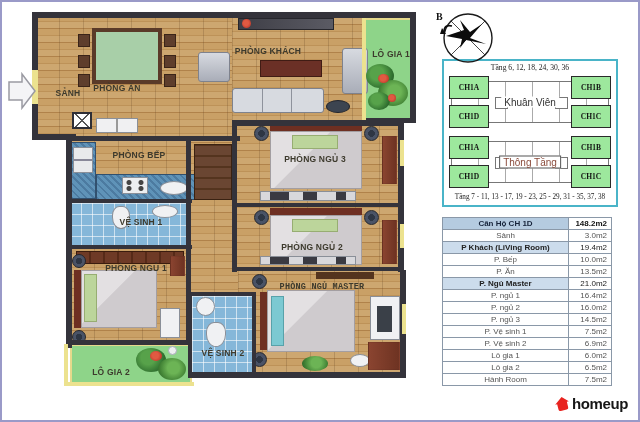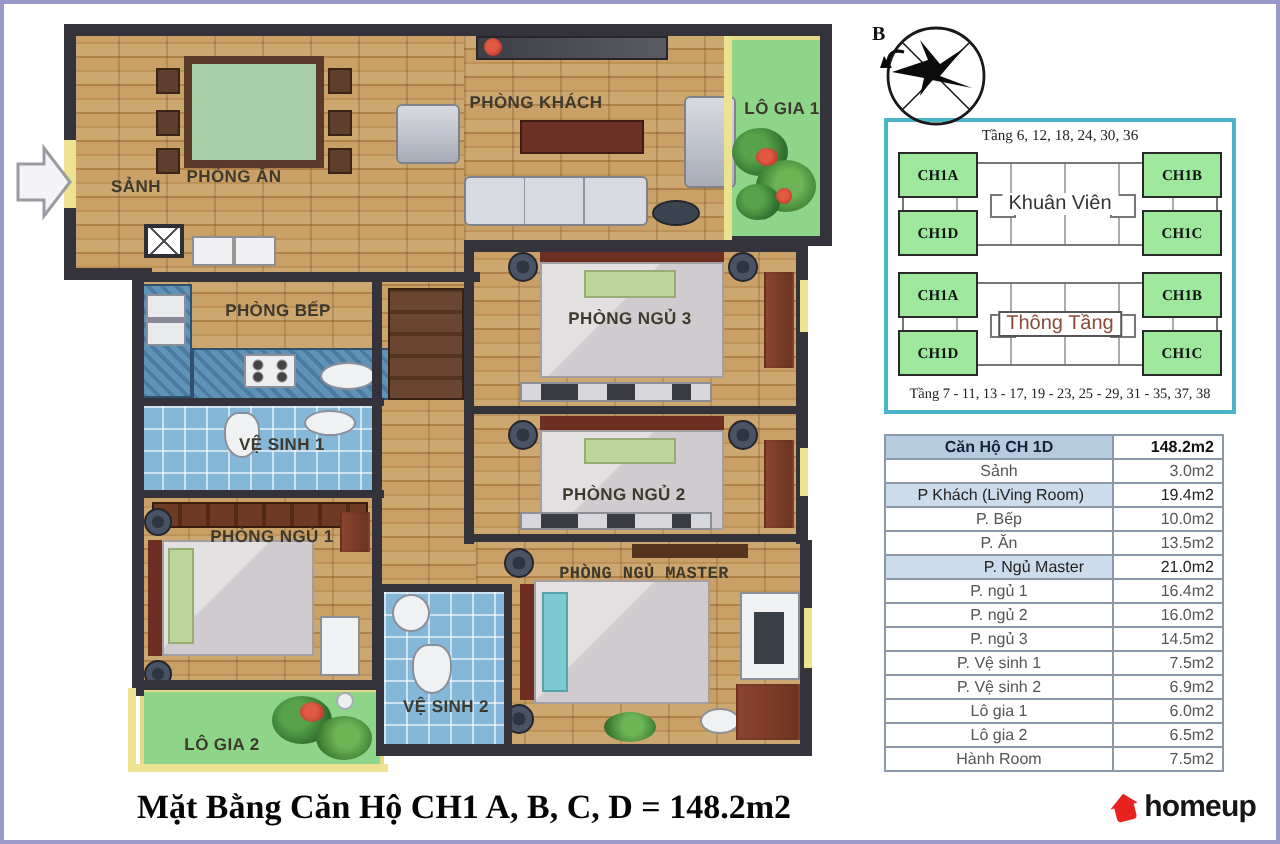--- a/index.html
+++ b/index.html
@@ -41,25 +41,25 @@
   .bldg{position:absolute;left:2px;top:7px;right:2px;bottom:7px;border:1px solid #777;background:
      repeating-linear-gradient(90deg, transparent 0 26px, #aaa 26px 27px),#fff;}
   .unit{position:absolute;width:40px;height:23px;background:#9de89d;border:1px solid #2a2a2a;box-sizing:border-box;
      font-family:"Liberation Serif",serif;font-weight:bold;font-size:7.5px;color:#111;text-align:center;line-height:21px;}
   .u-tl{left:0;top:2px;}  .u-tr{right:0;top:2px;}  .u-bl{left:0;bottom:2px;}  .u-br{right:0;bottom:2px;}
   .cbox{position:absolute;top:23px;width:11px;height:10px;border:1px solid #777;background:#fff;}
   .clabel{position:absolute;left:50%;top:50%;transform:translate(-50%,-50%);background:#fff;padding:0 3px;font-size:10px;color:#333;white-space:nowrap;z-index:2;}
   .clabel.boxed{border:1px solid #555;color:#8a4a3a;}
   
   .area-table{position:absolute;left:440px;top:215px;width:170px;border-collapse:collapse;font-size:8px;color:#555;}
-  .area-table td{border:1px solid #8a98a8;padding:1px 14px;height:9px;line-height:9px;text-align:center;background:#fff;}
+  .area-table td{border:1px solid #8a98a8;padding:1px 2px;height:9px;line-height:9px;text-align:center;background:#fff;}
   .area-table td.val{width:36px;text-align:right;padding-right:4px;}
   .area-table tr.hdr td.nm{background:#b5cbe0;font-weight:bold;color:#16233a;}
   .area-table tr.hdr td.val{font-weight:bold;color:#111;}
-  .area-table tr.sec td.nm{background:#ccdcec;font-weight:normal;color:#222;text-align:right;}
+  .area-table tr.sec td.nm{background:#ccdcec;font-weight:bold;color:#222;}
   .area-table tr.sec td.val{font-weight:normal;color:#222;}
   
   .main-title{position:absolute;left:20px;top:392px;width:420px;text-align:center;
      font-family:"Liberation Serif",serif;font-weight:bold;font-size:17px;color:#050505;}
   .logo{position:absolute;right:10px;top:393px;display:flex;align-items:center;gap:2px;}
   .logo-text{font-weight:bold;font-size:15px;color:#161616;letter-spacing:-0.4px;}
 </style>
 </head>
 <body>
 
@@ -296,21 +296,20 @@
           <td class="nm">Lô gia 2</td>
           <td class="val">6.5m2</td>
         </tr>
     <tr>
           <td class="nm">Hành Room</td>
           <td class="val">7.5m2</td>
         </tr>
   </tbody>
     </table>
 
-  <div class="main-title">Mặt Bằng Căn Hộ CH1 A, B, C, D = 148.2m2</div>
   <div class="logo">
     <svg width="16" height="17" viewBox="0 0 16 17">
       <path d="M9 2 L15 8 L13 8 L13 13.5 Q13 15.5 11 15.5 L5 15.5 Q3 15.5 3 13.5 L3 8 L1 8 Z" fill="#e8231f" transform="rotate(-14 8 8)"></path>
     </svg>
     <span class="logo-text">homeup</span>
   </div>
 
 </div>
 
 </body></html>

